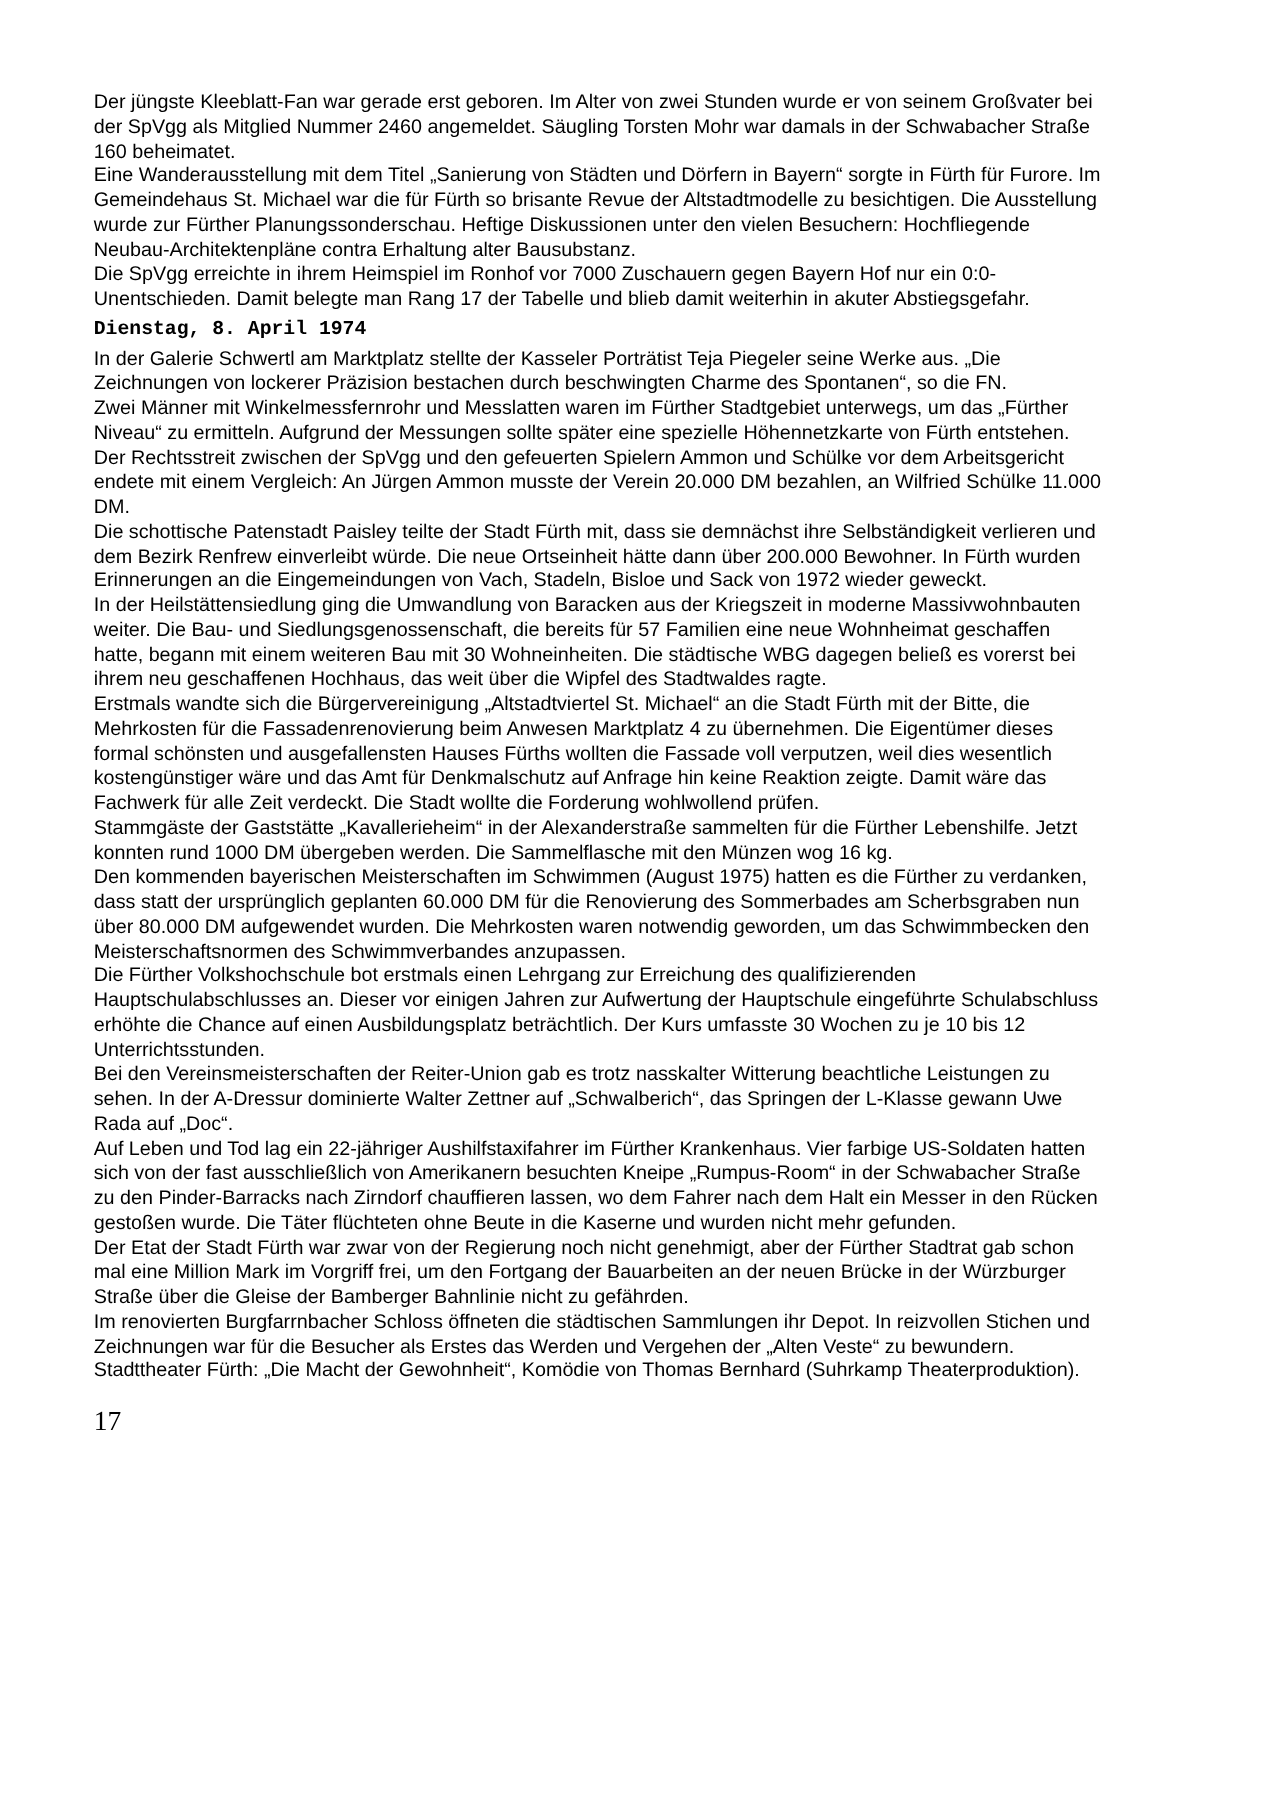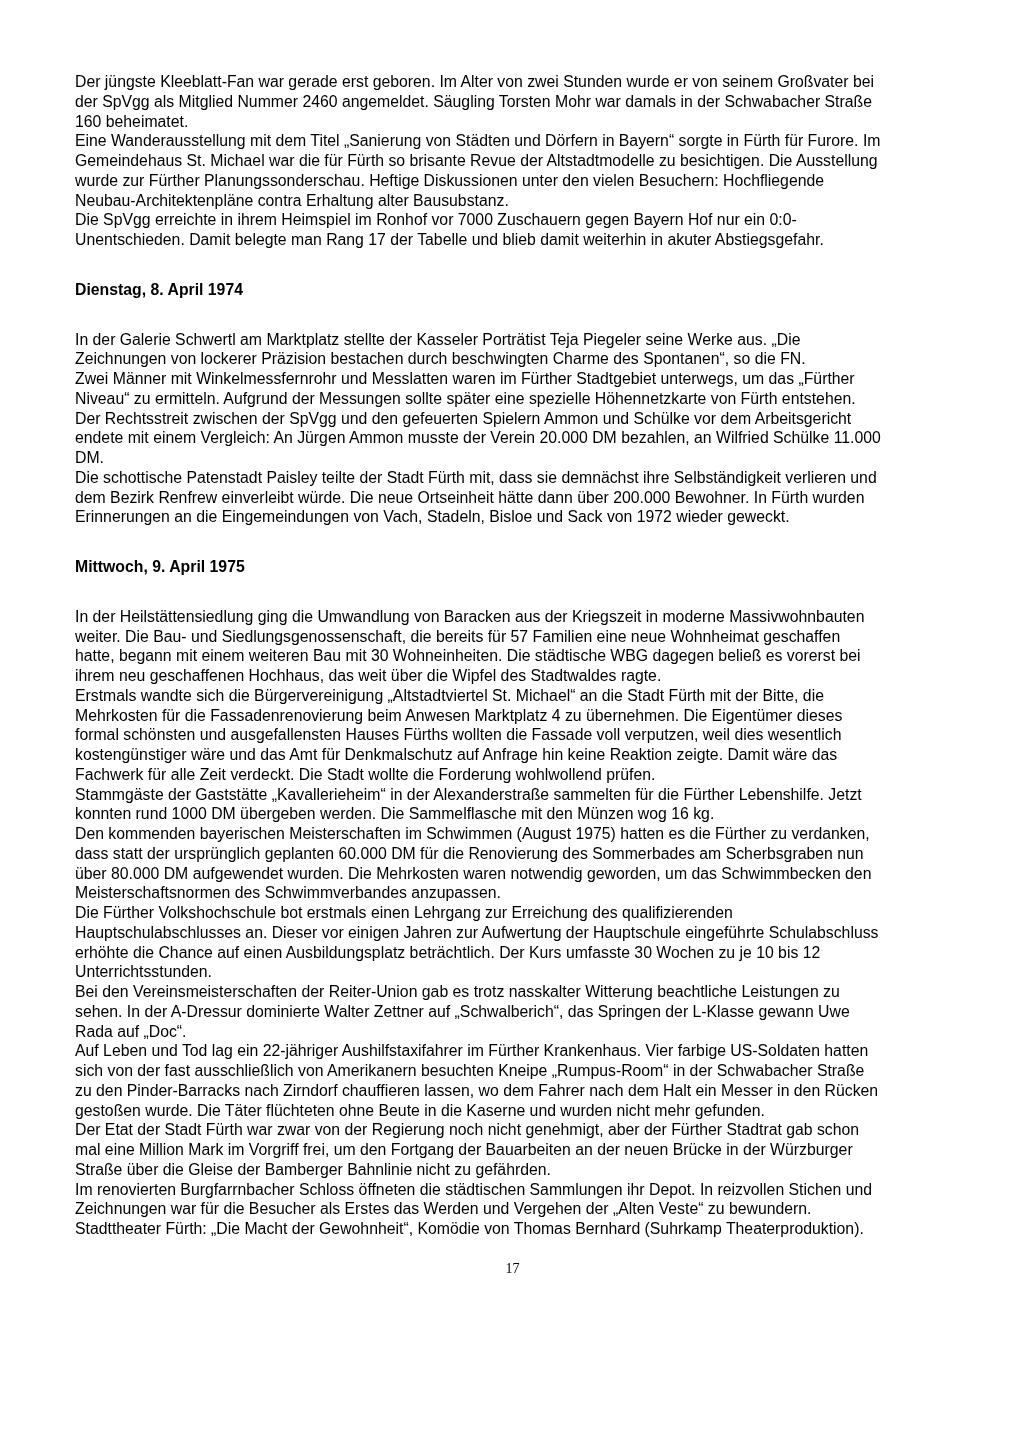--- a/index.html
+++ b/index.html
@@ -22,31 +22,32 @@
     background: #ffffff;
   }
   .para {
     margin: 0;
     white-space: pre;
     font-size: 15.8px;
     line-height: 19.75px;
     font-weight: normal;
   }
   .heading {
-    margin: 30px 0;
+    margin: 4px 0;
     white-space: pre;
     font-size: 15.8px;
     line-height: 19.75px;
     font-weight: bold;
+    font-family: Liberation Mono, monospace;
   }
   .page-number {
     margin-top: 19px;
-    text-align: center;
+    text-align: left;
     font-family: "Liberation Serif", serif;
-    font-size: 14px;
+    font-size: 22px;
     line-height: 21px;
   }
 </style>
 </head>
 <body>
 
 <div class="page">
   <div class="content">
 
     <p class="para">Der jüngste Kleeblatt-Fan war gerade erst geboren. Im Alter von zwei Stunden wurde er von seinem Großvater bei
@@ -64,21 +65,20 @@
 Zeichnungen von lockerer Präzision bestachen durch beschwingten Charme des Spontanen“, so die FN.
 Zwei Männer mit Winkelmessfernrohr und Messlatten waren im Fürther Stadtgebiet unterwegs, um das „Fürther
 Niveau“ zu ermitteln. Aufgrund der Messungen sollte später eine spezielle Höhennetzkarte von Fürth entstehen.
 Der Rechtsstreit zwischen der SpVgg und den gefeuerten Spielern Ammon und Schülke vor dem Arbeitsgericht
 endete mit einem Vergleich: An Jürgen Ammon musste der Verein 20.000 DM bezahlen, an Wilfried Schülke 11.000
 DM.
 Die schottische Patenstadt Paisley teilte der Stadt Fürth mit, dass sie demnächst ihre Selbständigkeit verlieren und
 dem Bezirk Renfrew einverleibt würde. Die neue Ortseinheit hätte dann über 200.000 Bewohner. In Fürth wurden
 Erinnerungen an die Eingemeindungen von Vach, Stadeln, Bisloe und Sack von 1972 wieder geweckt.</p>
 
-    <h2 class="heading">Mittwoch, 9. April 1975</h2>
     <p class="para">In der Heilstättensiedlung ging die Umwandlung von Baracken aus der Kriegszeit in moderne Massivwohnbauten
 weiter. Die Bau- und Siedlungsgenossenschaft, die bereits für 57 Familien eine neue Wohnheimat geschaffen
 hatte, begann mit einem weiteren Bau mit 30 Wohneinheiten. Die städtische WBG dagegen beließ es vorerst bei
 ihrem neu geschaffenen Hochhaus, das weit über die Wipfel des Stadtwaldes ragte.
 Erstmals wandte sich die Bürgervereinigung „Altstadtviertel St. Michael“ an die Stadt Fürth mit der Bitte, die
 Mehrkosten für die Fassadenrenovierung beim Anwesen Marktplatz 4 zu übernehmen. Die Eigentümer dieses
 formal schönsten und ausgefallensten Hauses Fürths wollten die Fassade voll verputzen, weil dies wesentlich
 kostengünstiger wäre und das Amt für Denkmalschutz auf Anfrage hin keine Reaktion zeigte. Damit wäre das
 Fachwerk für alle Zeit verdeckt. Die Stadt wollte die Forderung wohlwollend prüfen.
 Stammgäste der Gaststätte „Kavallerieheim“ in der Alexanderstraße sammelten für die Fürther Lebenshilfe. Jetzt

